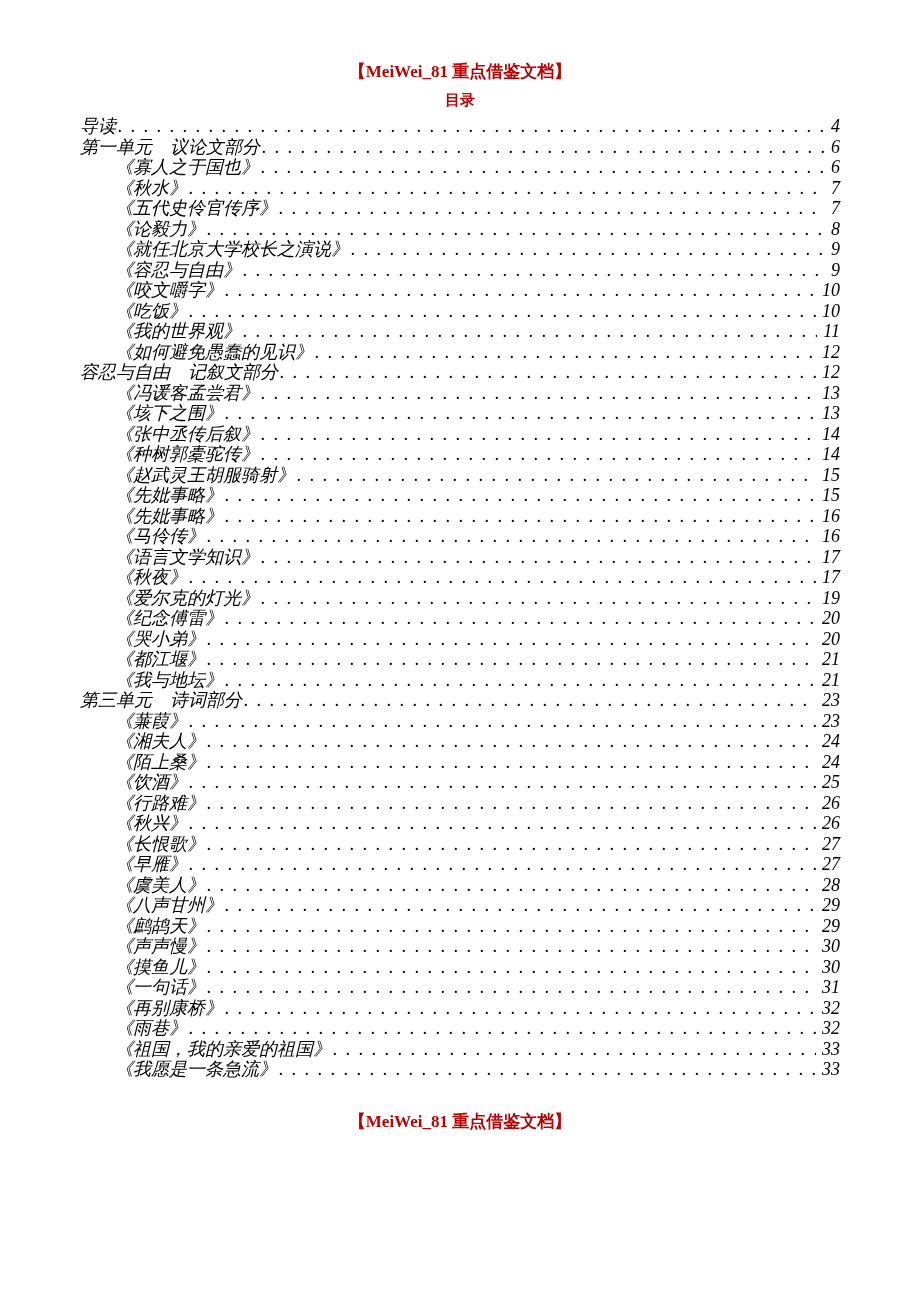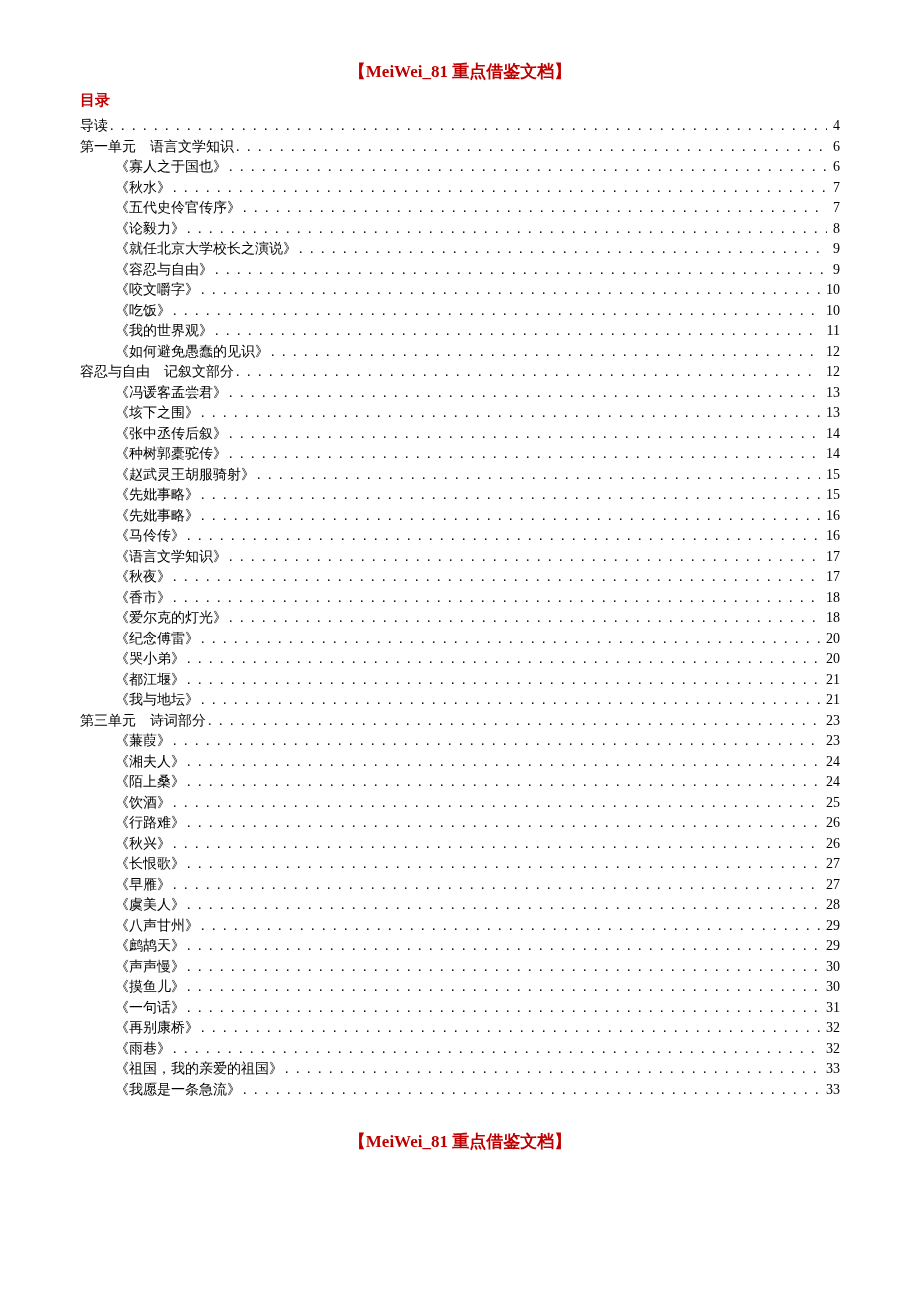--- a/index.html
+++ b/index.html
@@ -16,32 +16,34 @@
       position: relative;
     }
     .header-title {
       text-align: center;
       color: #c00000;
       font-size: 17px;
       font-weight: bold;
       margin-bottom: 8px;
     }
     .toc-title {
+      text-align: center;
       color: #c00000;
       font-size: 15px;
       font-weight: bold;
       margin-bottom: 6px;
     }
     .toc-entry {
       display: flex;
       align-items: baseline;
-      font-size: 14px;
+      font-size: 18px;
       line-height: 20.5px;
       color: #000;
       white-space: nowrap;
+      font-style: italic;
     }
     .toc-entry.level-0 {
       padding-left: 0;
     }
     .toc-entry.level-1 {
       padding-left: 35px;
     }
     .toc-label {
       flex-shrink: 0;
     }
@@ -76,21 +78,21 @@
 <div class="header-title">【MeiWei_81 重点借鉴文档】</div>
 <div class="toc-title">目录</div>
 
 <div id="toc-container">
     <div class="toc-entry level-0">
       <span class="toc-label">导读</span>
       <span class="toc-dots"></span>
       <span class="toc-page">4</span>
     </div>
     <div class="toc-entry level-0">
-      <span class="toc-label">第一单元　语言文学知识</span>
+      <span class="toc-label">第一单元　议论文部分</span>
       <span class="toc-dots"></span>
       <span class="toc-page">6</span>
     </div>
     <div class="toc-entry level-1">
       <span class="toc-label">《寡人之于国也》</span>
       <span class="toc-dots"></span>
       <span class="toc-page">6</span>
     </div>
     <div class="toc-entry level-1">
       <span class="toc-label">《秋水》</span>
@@ -186,28 +188,23 @@
       <span class="toc-label">《语言文学知识》</span>
       <span class="toc-dots"></span>
       <span class="toc-page">17</span>
     </div>
     <div class="toc-entry level-1">
       <span class="toc-label">《秋夜》</span>
       <span class="toc-dots"></span>
       <span class="toc-page">17</span>
     </div>
     <div class="toc-entry level-1">
-      <span class="toc-label">《香市》</span>
-      <span class="toc-dots"></span>
-      <span class="toc-page">18</span>
-    </div>
-    <div class="toc-entry level-1">
       <span class="toc-label">《爱尔克的灯光》</span>
       <span class="toc-dots"></span>
-      <span class="toc-page">18</span>
+      <span class="toc-page">19</span>
     </div>
     <div class="toc-entry level-1">
       <span class="toc-label">《纪念傅雷》</span>
       <span class="toc-dots"></span>
       <span class="toc-page">20</span>
     </div>
     <div class="toc-entry level-1">
       <span class="toc-label">《哭小弟》</span>
       <span class="toc-dots"></span>
       <span class="toc-page">20</span>

